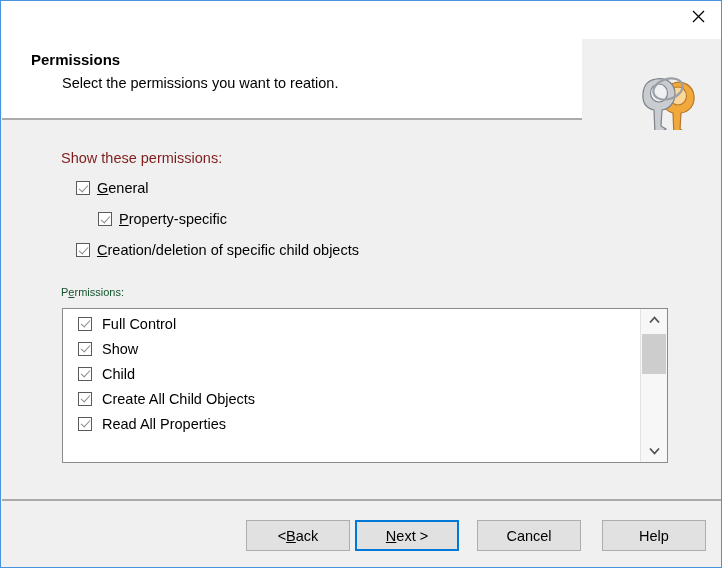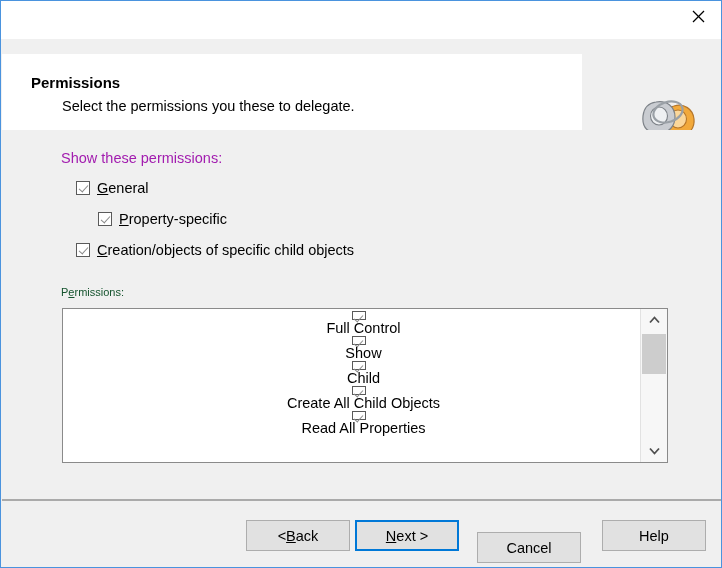--- a/index.html
+++ b/index.html
@@ -48,21 +48,21 @@
     display: flex;
     align-items: center;
     justify-content: center;
     cursor: default;
   }
 
   
   #header {
     position: absolute;
     left: 1px;
-    top: 53px;
+    top: 30px;
     width: 580px;
     height: 89px;
     background: #ffffff;
     border-bottom: 2px solid #aaaaaa;
     box-sizing: border-box;
   }
   #header-title {
     position: absolute;
     left: 29px;
     top: 20px;
@@ -93,21 +93,21 @@
     width: 720px;
     height: 369px;
     background: #f0f0f0;
   }
 
   #show-label {
     position: absolute;
     left: 59px;
     top: 20px;
     font-size: 14.5px;
-    color: #a21caf;
+    color: #7f1d1d;
   }
 
   .cb-row {
     position: absolute;
     left: 62px;
     display: flex;
     align-items: center;
     cursor: default;
     padding-left: 12px;
   }
@@ -168,21 +168,20 @@
     top: 0;
     width: 576px;
     padding-top: 2px;
   }
   .list-row {
     height: 25px;
     display: flex;
     align-items: center;
     padding-left: 15px;
     cursor: default;
-    flex-direction: column;
   }
   .list-row .row-label {
     font-size: 14.5px;
     color: #000000;
     margin-left: 10px;
     white-space: nowrap;
   }
 
   
   #scrollbar {
@@ -244,40 +243,40 @@
     justify-content: center;
     cursor: default;
     padding: 0;
   }
   .wbutton u { text-decoration: underline; }
   .wbutton.default {
     border: 2px solid #0078d7;
   }
   #btn-back   { left: 244px; }
   #btn-next   { left: 353px; }
-  #btn-cancel { left: 475px; margin-top: 12px; }
+  #btn-cancel { left: 475px; }
   #btn-help   { left: 600px; }
 </style>
 </head>
 <body>
 
 <div id="dialog">
 
   <div id="titlebar">
     <div id="close-button">
       <svg width="13" height="13" viewBox="0 0 13 13">
         <line x1="1" y1="1" x2="12" y2="12" stroke="#000" stroke-width="1.2"></line>
         <line x1="12" y1="1" x2="1" y2="12" stroke="#000" stroke-width="1.2"></line>
       </svg>
     </div>
   </div>
 
   <div id="header">
     <div id="header-title">Permissions</div>
-    <div id="header-subtitle">Select the permissions you these to delegate.</div>
+    <div id="header-subtitle">Select the permissions you want to reation.</div>
     <svg id="header-icon" viewBox="0 0 78 72">
 
       <g>
         <path d="M44 12 C54 9 63 15 64 25 C65 34 59 41 51 42 L50 58 L55 61 L50 64 L55 67 L48 71 L44 66 L43 42 C35 40 31 33 32 25 C33 17 38 13 44 12 Z" fill="#f2a93b" stroke="#b5762a" stroke-width="1.2"></path>
         <ellipse cx="48" cy="25" rx="8.5" ry="9" fill="#fbd79a" stroke="#b5762a" stroke-width="1.1"></ellipse>
       </g>
 
       <g>
         <path d="M26 8 C37 6 45 13 45 23 C45 32 39 38 32 39 L31 55 L36 58 L31 61 L36 64 L29 68 L25 63 L24 39 C16 37 12 31 13 22 C14 13 19 9 26 8 Z" fill="#c9ccd1" stroke="#7d8288" stroke-width="1.2"></path>
         <ellipse cx="29" cy="22" rx="8.5" ry="9" fill="#eef0f2" stroke="#7d8288" stroke-width="1.1"></ellipse>
@@ -295,21 +294,21 @@
       <span class="cb-label"><u>G</u><span>eneral</span></span>
     </div>
 
     <div class="cb-row" style="top:81px;margin-left:22px;">
       <span class="checkbox checked"></span>
       <span class="cb-label"><u>P</u><span>roperty-specific</span></span>
     </div>
 
     <div class="cb-row" style="top:112px;">
       <span class="checkbox checked"></span>
-      <span class="cb-label"><u>C</u><span>reation/objects of specific child objects</span></span>
+      <span class="cb-label"><u>C</u><span>reation/deletion of specific child objects</span></span>
     </div>
 
     <div id="permissions-label"><span>P</span><u>e</u><span>rmissions:</span></div>
 
     <div id="listbox">
       <div id="list-items">
         <div class="list-row">
           <span class="checkbox checked"></span>
           <span class="row-label">Full Control</span>
         </div>

